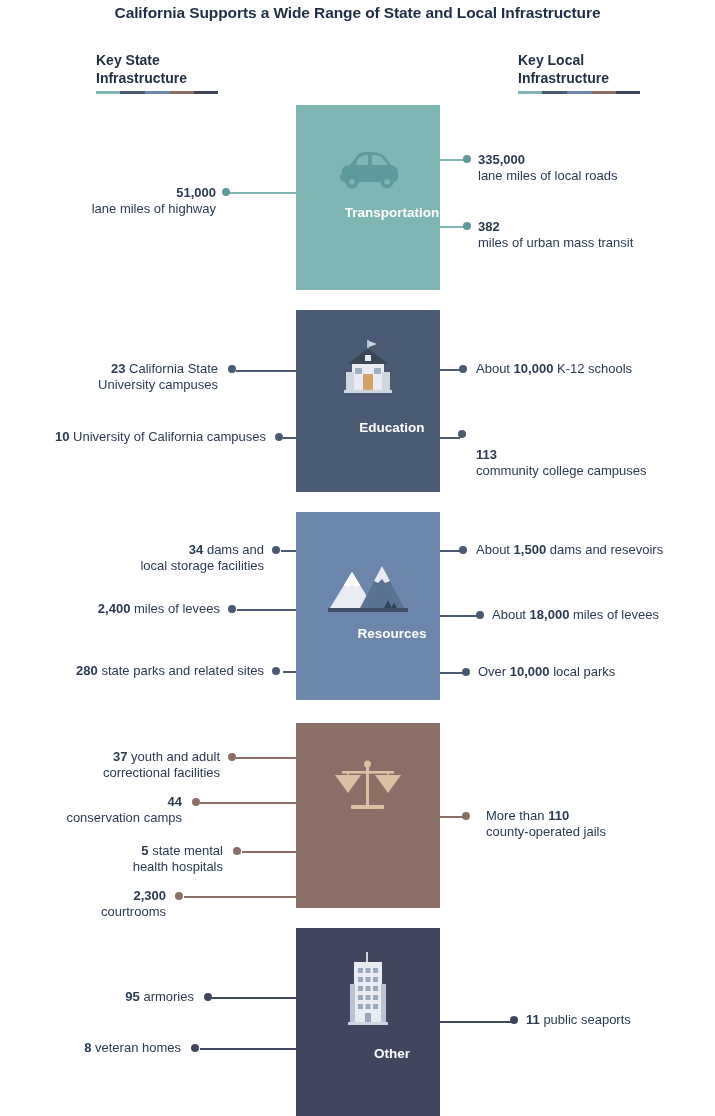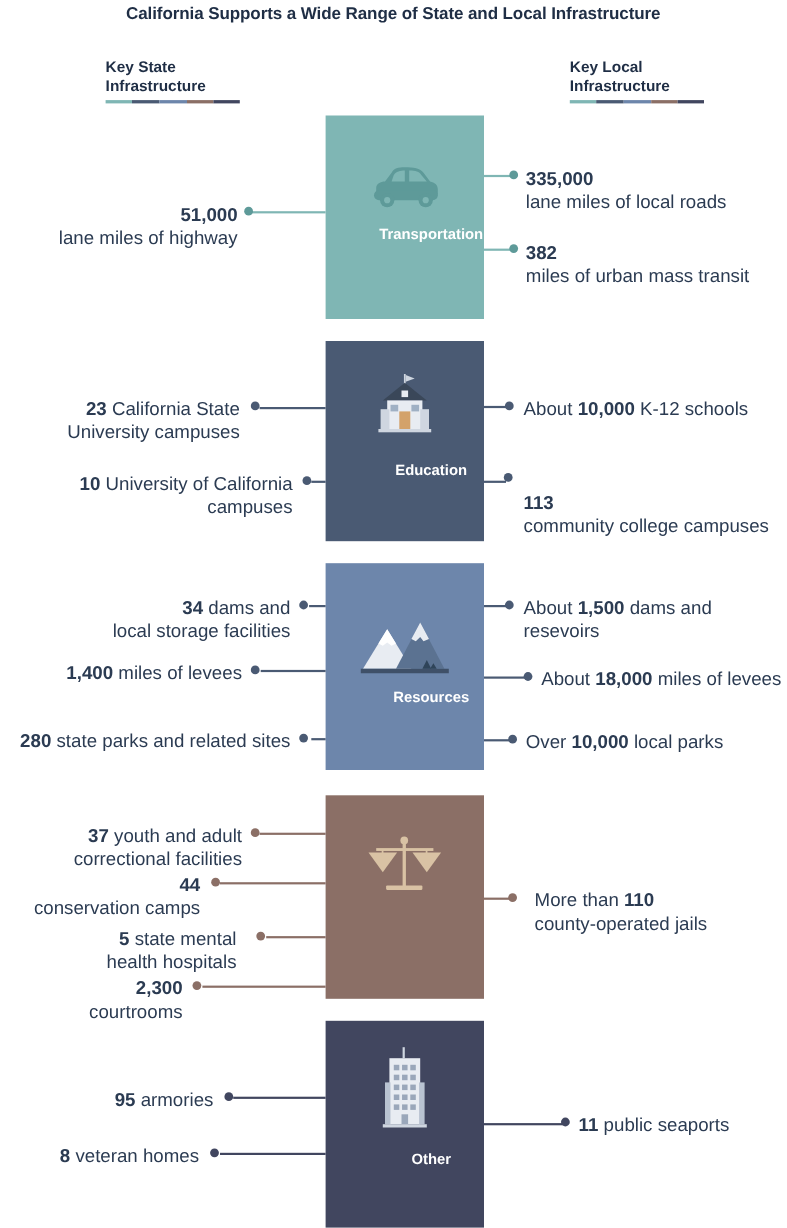--- a/index.html
+++ b/index.html
@@ -87,21 +87,21 @@
     height: 1.5px;
   }
   .dot {
     position: absolute;
     width: 8px;
     height: 8px;
     border-radius: 50%;
   }
   .lbl {
     position: absolute;
-    font-size: 17px;
+    font-size: 13px;
     line-height: 1.25;
     color: #2b3b52;
   }
   .lbl.right { text-align: right; }
   .lbl.left { text-align: left; }
   .lbl b { font-weight: bold; }
 </style>
 </head>
 <body>
 
@@ -234,21 +234,21 @@
 <div class="dot" style="left:272px;top:546px;background:#4a5a73;"></div>
 <div class="lbl right" style="left:20px;top:542px;width:244px;">
   <b>34</b>
   <span>dams and</span><br>
   <span>local storage facilities</span>
 </div>
 
 <div class="line" style="left:237px;top:609px;width:59px;background:#4a5a73;"></div>
 <div class="dot" style="left:228px;top:605px;background:#4a5a73;"></div>
 <div class="lbl right" style="left:20px;top:601px;width:200px;">
-  <b>1,400</b>
+  <b>2,400</b>
   <span>miles of levees</span>
 </div>
 
 <div class="line" style="left:283px;top:671px;width:13px;background:#4a5a73;"></div>
 <div class="dot" style="left:272px;top:667px;background:#4a5a73;"></div>
 <div class="lbl right" style="left:10px;top:663px;width:254px;">
   <b>280</b>
   <span>state parks and related sites</span>
 </div>
 
@@ -295,21 +295,21 @@
 
 <div class="line" style="left:200px;top:802px;width:96px;background:#8b6f66;"></div>
 <div class="dot" style="left:192px;top:798px;background:#8b6f66;"></div>
 <div class="lbl right" style="left:20px;top:794px;width:162px;">
   <b>44</b><br>
   <span>conservation camps</span>
 </div>
 
 <div class="line" style="left:242px;top:851px;width:54px;background:#8b6f66;"></div>
 <div class="dot" style="left:233px;top:847px;background:#8b6f66;"></div>
-<div class="lbl right" style="left:12px;top:843px;width:203px;">
+<div class="lbl right" style="left:20px;top:843px;width:203px;">
   <b>5</b>
   <span>state mental</span><br>
   <span>health hospitals</span>
 </div>
 
 <div class="line" style="left:184px;top:896px;width:112px;background:#8b6f66;"></div>
 <div class="dot" style="left:175px;top:892px;background:#8b6f66;"></div>
 <div class="lbl right" style="left:20px;top:888px;width:146px;">
   <b>2,300</b><br>
   <span>courtrooms</span>

